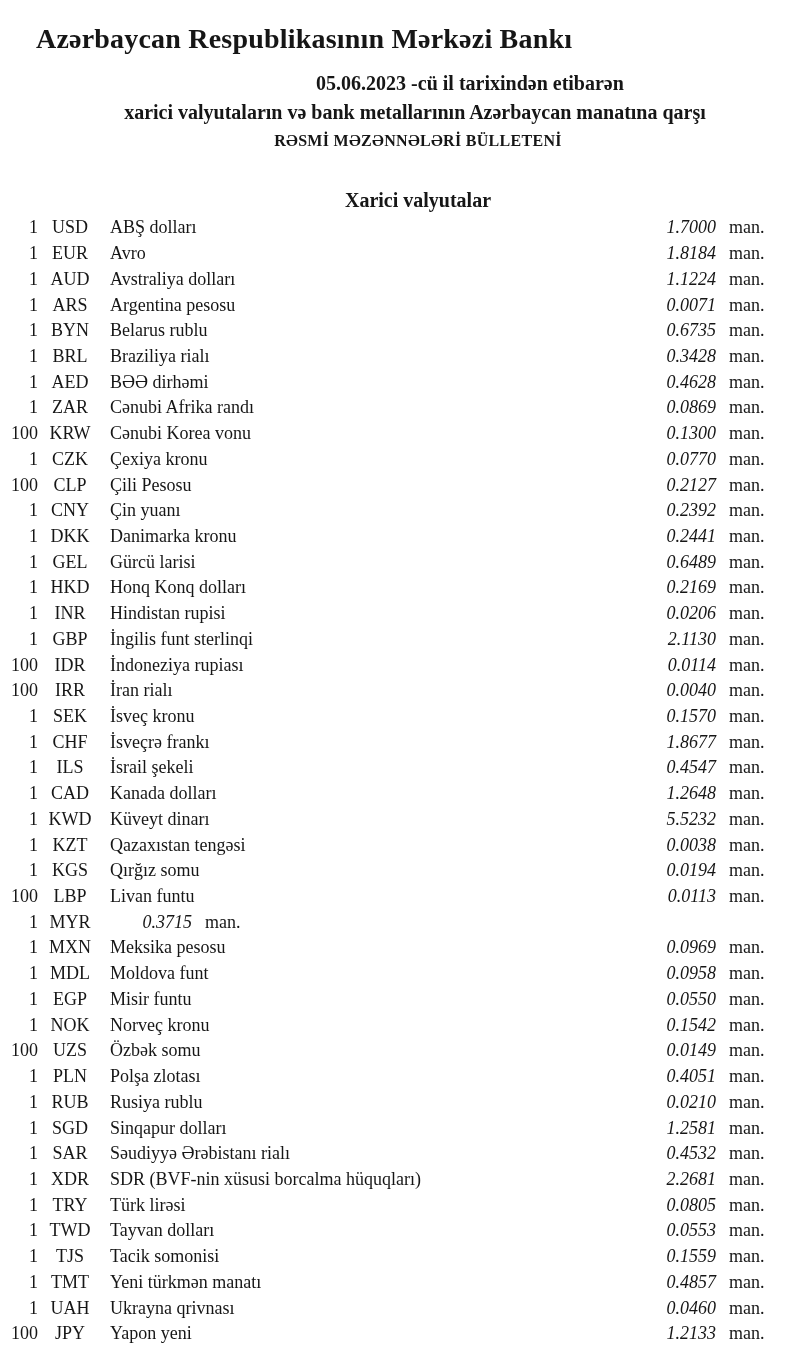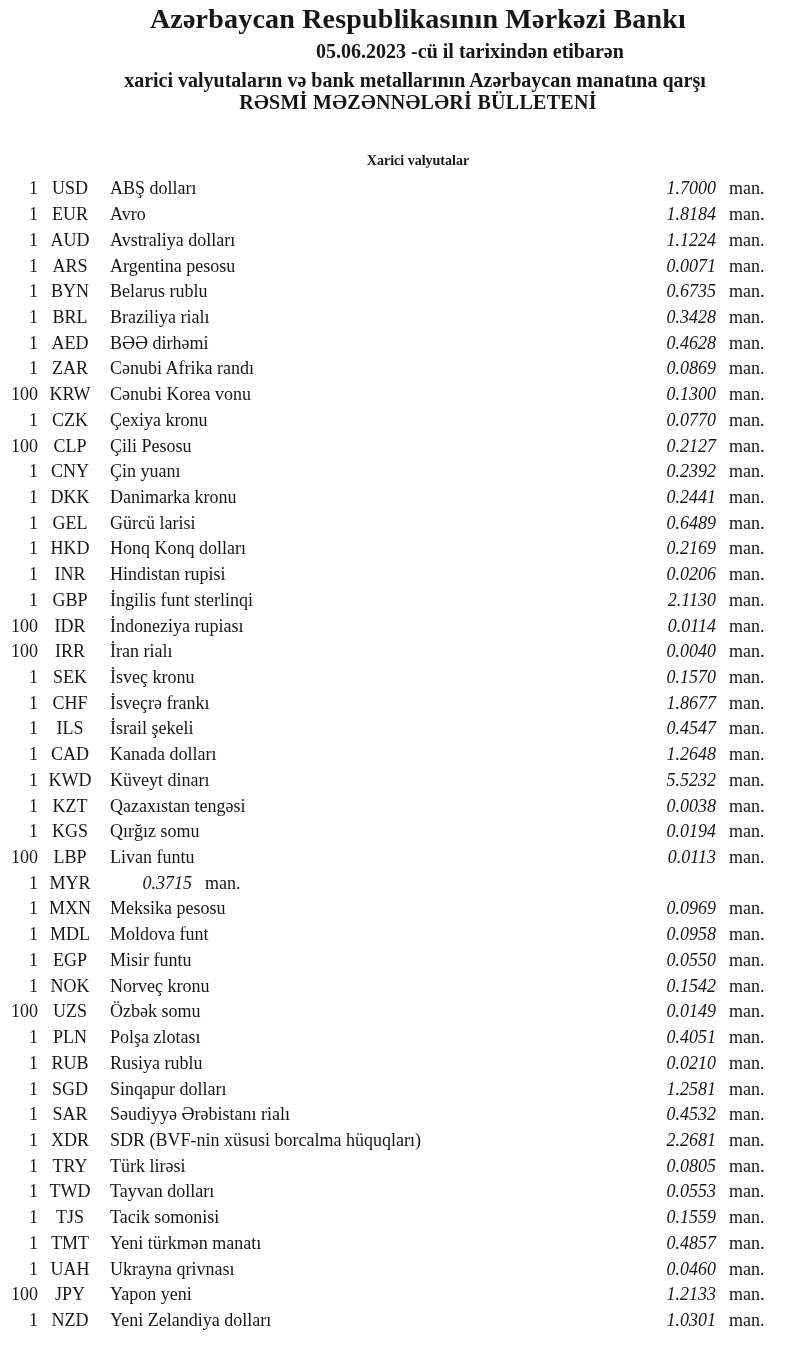--- a/index.html
+++ b/index.html
@@ -8,41 +8,41 @@
     height: 1352px;
     background: #ffffff;
     color: #161616;
     font-family: "Liberation Serif", "DejaVu Serif", serif;
     position: relative;
     overflow: hidden;
     box-sizing: border-box;
   }
   .title {
     margin: 0;
-    padding-top: 4px;
+    padding-top: 24px;
     padding-left: 36px;
-    text-align: center;
+    text-align: left;
     font-size: 28px;
     font-weight: bold;
     line-height: 30px;
     letter-spacing: 0.2px;
   }
   .hline {
     text-align: center;
     font-weight: bold;
     line-height: 22px;
   }
-  .hline-date     { font-size: 20px; padding-left: 140px; margin-top: 6px; }
+  .hline-date     { font-size: 20px; padding-left: 140px; margin-top: 18px; }
   .hline-subject  { font-size: 20px; padding-left: 30px;  margin-top: 7px; }
-  .hline-bulletin { font-size: 20px; padding-left: 36px;  letter-spacing: 0.3px; }
+  .hline-bulletin { font-size: 16px; padding-left: 36px;  margin-top: 7px; letter-spacing: 0.3px; }
   .section-title {
     margin-top: 38px;
     padding-left: 36px;
     text-align: center;
-    font-size: 14px;
+    font-size: 20px;
     font-weight: bold;
     line-height: 20px;
   }
   .rates { margin-top: 5px; }
   .row {
     display: flex;
     align-items: center;
     height: 25.72px;
     font-size: 18px;
     padding-right: 22px;

